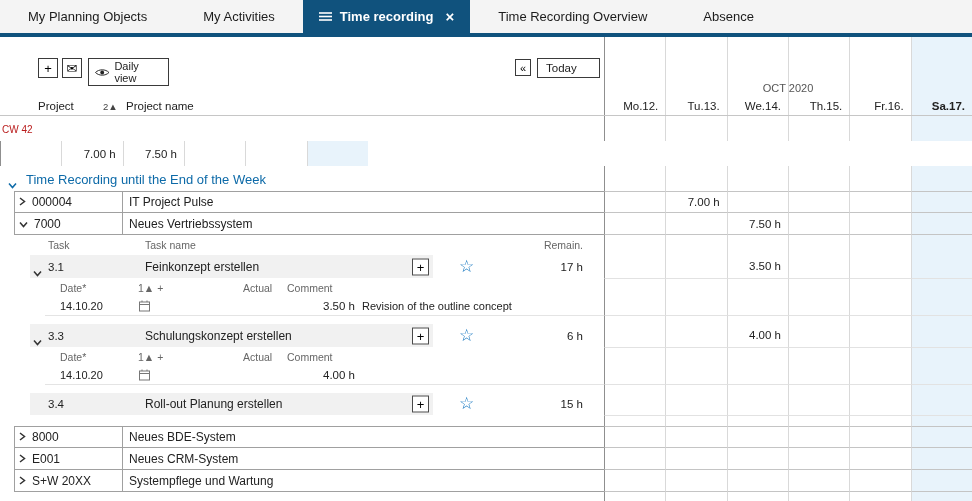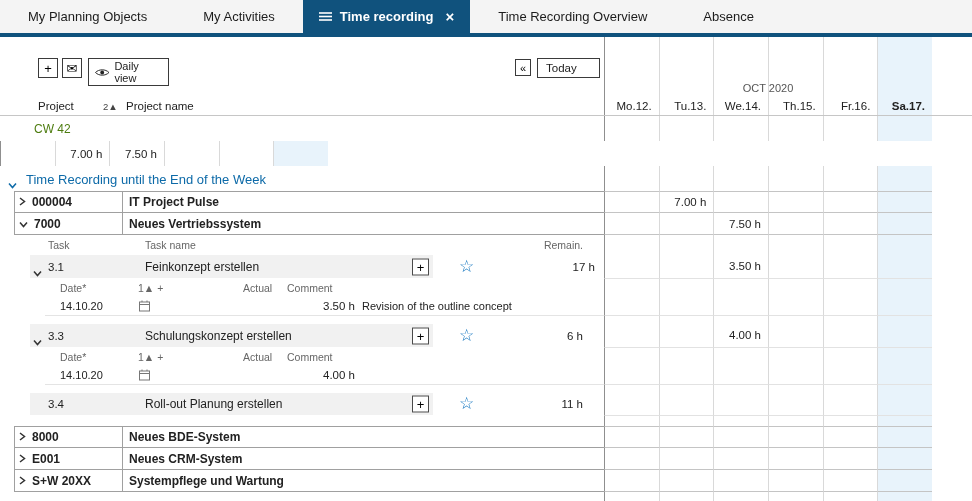--- a/index.html
+++ b/index.html
@@ -9,21 +9,21 @@
   
   .tabbar { display:flex; height:33px; background:#f4f4f4; align-items:stretch; }
   .tab { padding:0 28px; display:flex; align-items:center; font-size:13px; color:#1c1c1c; white-space:nowrap; }
   .tab.active { background:#10527d; color:#fff; gap:8px; padding:0 16px; font-weight:bold; }
   .tab-close { font-size:15px; font-weight:bold; margin-left:4px; line-height:1; }
   .tabstrip { height:4px; background:#10527d; }
 
   
   .row { display:flex; width:972px; position:relative; }
   .lp { width:604px; flex:none; position:relative; }
-  .rp { width:328px; flex:none; display:flex; position:relative; }
+  .rp { width:368px; flex:none; display:flex; position:relative; }
   .day { flex:1; border-left:1px solid #d9d9d9; display:flex; align-items:center; justify-content:flex-end; padding-right:7px; font-size:11.5px; color:#222; }
   .day.first { border-left:1px solid #8f8f8f; }
   .day.wkend { background:#e8f3fb;font-weight:bold; }
   .rp.pb .day { border-bottom:1px solid #c4c4c4; }
   .rp.pt .day { border-top:1px solid #c4c4c4; }
   .rp.lb .day { border-bottom:1px solid #e2e2e2; }
 
   .r20{height:20px}.r22{height:22px}.r18{height:18px}.r19{height:19px}.r25{height:25px}
   .r17{height:17px}.r24{height:24px}.r10{height:10px}.r7{height:7px}.r9{height:9px}
   .hdr-row { border-bottom:1px solid #c6c6c6; }
@@ -36,25 +36,25 @@
   .viewsel { position:absolute; left:88px; top:1px; width:81px; height:28px; border:1px solid #3a3a3a; background:#fff; display:flex; align-items:center; gap:5px; padding:0 6px; font-size:11px; cursor:pointer; }
   .navbtn { position:absolute; left:515px; top:2px; width:16px; height:17px; border:1px solid #3a3a3a; background:#fff; font-size:11px; display:flex; align-items:center; justify-content:center; cursor:pointer; }
   .todaybtn { position:absolute; left:537px; top:1px; width:63px; height:20px; border:1px solid #3a3a3a; background:#fff; font-size:11.5px; display:flex; align-items:center; padding-left:8px; cursor:pointer; }
 
   
   .monthlab { position:absolute; left:0; right:0; top:0; bottom:0; display:flex; align-items:center; justify-content:center; font-size:11px; color:#555; z-index:2; }
   .hcol { font-size:11.5px; color:#222; }
   .sortbadge { font-size:9.5px; color:#444; }
 
   
-  .bluebig { font-size:12px; color:#4d7c0f; white-space:nowrap;margin-left:32px; }
+  .bluebig { font-size:10px; color:#b91c1c; white-space:nowrap; }
   .grouplab { font-size:13px; color:#0d6aa8; white-space:nowrap;text-align:center; }
 
   
-  .pbox { position:absolute; left:14px; right:0; top:0; bottom:0; border:1px solid #a0a0a0; border-right:none; border-top:none; display:flex; background:#fff;font-weight:bold; }
+  .pbox { position:absolute; left:14px; right:0; top:0; bottom:0; border:1px solid #a0a0a0; border-right:none; border-top:none; display:flex; background:#fff; }
   .pbox.t { border-top:1px solid #a0a0a0; }
   .pcell1 { width:108px; border-right:1px solid #a0a0a0; display:flex; align-items:center; gap:6px; padding-left:4px; font-size:12px; }
   .pcell2 { flex:1; display:flex; align-items:center; padding-left:6px; font-size:12px;text-align:right; }
 
   
   .sub { font-size:10.5px; color:#666; white-space:nowrap; }
   .tband { position:absolute; left:30px; width:403px; top:1px; bottom:1px; background:#f1f1f1; }
   .tid { font-size:11.5px; } .tname { font-size:12px; white-space:nowrap; } .trem { font-size:11.5px; }
   .mini-btn { position:absolute; left:412px; top:50%; transform:translateY(-50%); width:17px; height:17px; border:1px solid #4a4a4a; background:#fff; display:flex; align-items:center; justify-content:center; font-size:13px; cursor:pointer; }
   .star { position:absolute; left:459px; top:50%; transform:translateY(-54%); font-size:17px; color:#1577c0; line-height:1; cursor:pointer; }
@@ -295,21 +295,21 @@
   <div class="row r25">
     <div class="lp">
       <div class="tband"></div>
       <span class="a" style="left:33px;top:9px"><svg width="9" height="7" viewBox="0 0 9 7">
             <polyline points="1,1.5 4.5,5.5 8,1.5" fill="none" stroke="#333" stroke-width="1.5"></polyline>
           </svg></span>
       <span class="a vc tid" style="left:48px">3.1</span>
       <span class="a vc tname" style="left:145px">Feinkonzept erstellen</span>
       <button class="mini-btn">+</button>
       <span class="star">☆</span>
-      <span class="a vc trem" style="right:9px">17 h</span>
+      <span class="a vc trem" style="right:21px">17 h</span>
     </div>
     <div class="rp lb">
       <div class="day first"></div>
       <div class="day"></div>
       <div class="day">
           <span>3.50 h</span>
         </div>
       <div class="day"></div>
       <div class="day"></div>
       <div class="day wkend"></div>
@@ -448,21 +448,21 @@
       </div>
     </div>
 
   <div class="row r24">
     <div class="lp">
       <div class="tband"></div>
       <span class="a vc tid" style="left:48px">3.4</span>
       <span class="a vc tname" style="left:145px">Roll-out Planung erstellen</span>
       <button class="mini-btn">+</button>
       <span class="star">☆</span>
-      <span class="a vc trem" style="right:21px">11 h</span>
+      <span class="a vc trem" style="right:21px">15 h</span>
     </div>
     <div class="rp lb">
         <div class="day first"></div>
         <div class="day"></div>
         <div class="day"></div>
         <div class="day"></div>
         <div class="day"></div>
         <div class="day wkend"></div>
       </div>
   </div>

